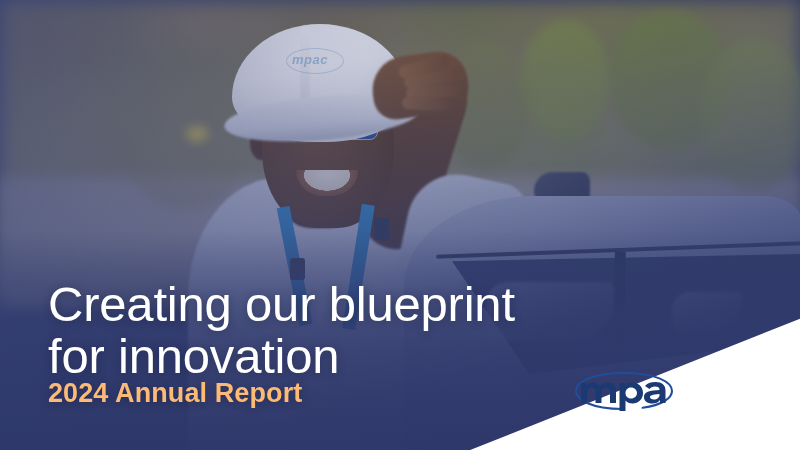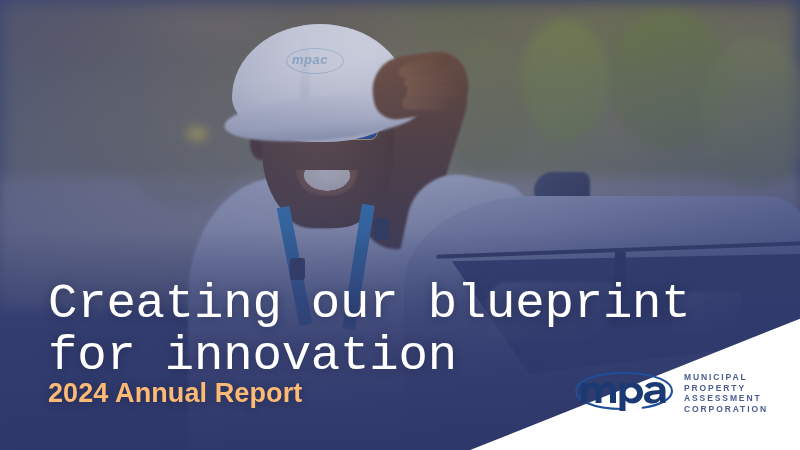--- a/index.html
+++ b/index.html
@@ -235,21 +235,20 @@
   
   .headline {
     position:absolute; left:48px; top:278px;
     color:#ffffff;
     font-size:49px;
     font-weight:300;
     line-height:52px;
     letter-spacing:-0.2px;
     white-space:pre-line;
     text-shadow:0 1px 10px rgba(20,26,58,.45);
-    font-family:Liberation Mono, monospace;
   }
   .subhead {
     position:absolute; left:48px; top:378px;
     color:#fdba74;
     font-size:27px;
     font-weight:700;
     letter-spacing:.1px;
     text-shadow:0 1px 8px rgba(20,26,58,.45);
   }
 
@@ -363,19 +362,15 @@
 
         <path d="M176 70 L176 64 C173 69 167 71 161 71 C150 71 144 66 144 58 C144 50 151 46 163 45 L175 44 L175 43 C175 39 172 37 166 37 C161 37 157 39 155 42 L146 36 C150 31 157 28 167 28 C180 28 187 34 187 45 L187 70 Z
                  M175 52 L165 53 C159 54 156 55 156 58 C156 61 159 63 164 63 C170 63 175 59 175 54 Z"></path>
 
         <path d="M196 38 C192 38 189 40 189 44 L189 45 L200 45 L200 38 Z" opacity="0"></path>
       </g>
       <g fill="#1b3a74">
         <path d="M168 30 C156 30 148 39 148 50 C148 61 156 70 168 70 C175 70 181 67 184 62 L175 56 C173 59 171 61 168 61 C162 61 159 56 159 50 C159 44 162 39 168 39 C171 39 173 41 175 44 L184 38 C181 33 175 30 168 30 Z" opacity="0"></path>
       </g>
     </svg>
-    <div class="logo-words">MUNICIPAL
-PROPERTY
-ASSESSMENT
-CORPORATION</div>
   </div>
 
 </div>
 
 </body></html>

